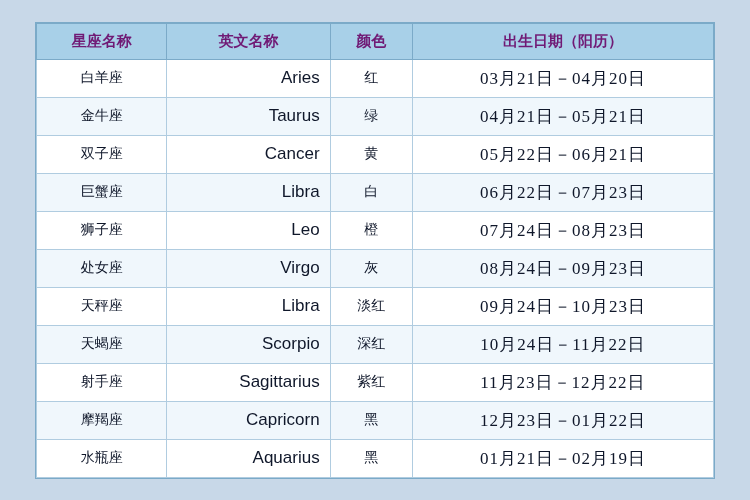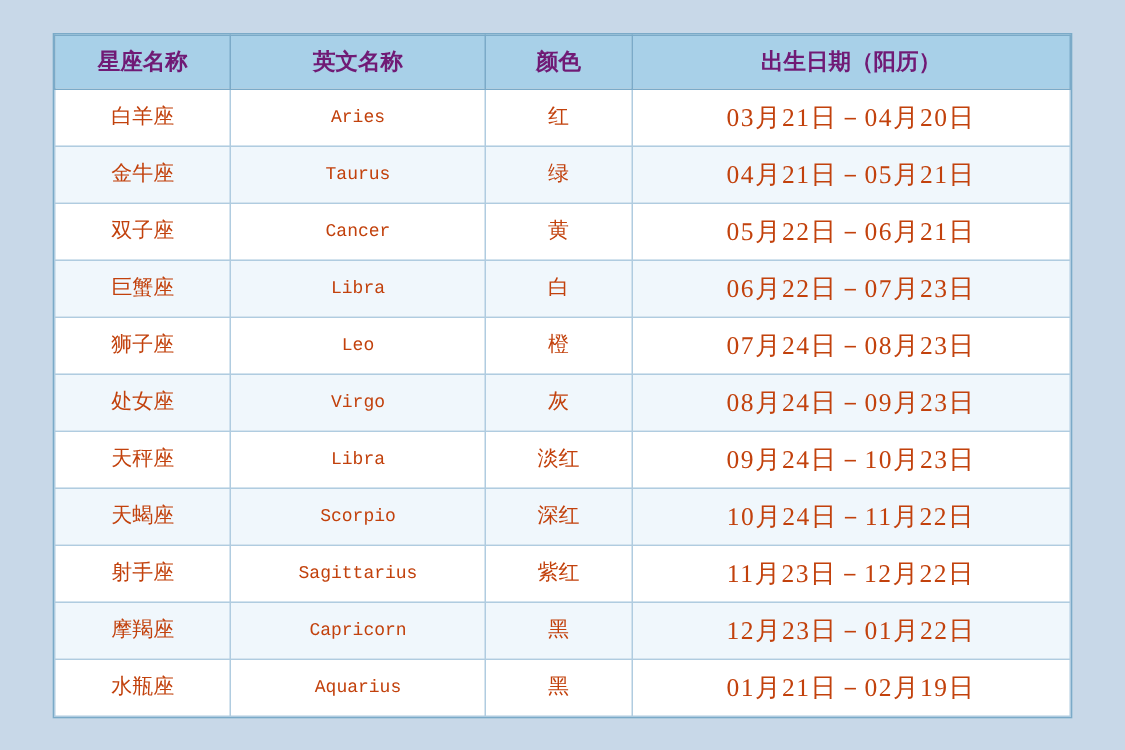--- a/index.html
+++ b/index.html
@@ -45,29 +45,30 @@
     tbody tr {
       background-color: #ffffff;
     }
 
     tbody tr:nth-child(even) {
       background-color: #f0f7fc;
     }
 
     tbody td {
       border: 1px solid #b0cce0;
-      padding: 7px 20px;
+      padding: 7px 10px;
       text-align: center;
       font-size: 14px;
-      color: #c2410c;
+      color: #0f172a;
     }
 
     tbody td:nth-child(2) {
-      font-family: Liberation Mono, monospace;
-      font-size: 12px;
+      font-family: Liberation Sans, sans-serif;
+      font-size: 17px;
+      text-align: right;
     }
 
     tbody td:nth-child(4) {
       font-size: 17px;
       letter-spacing: 1px;
     }
   </style>
 </head>
 <body>
 

